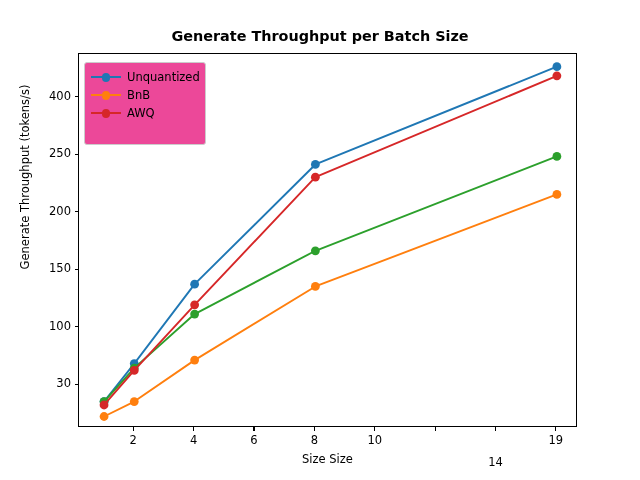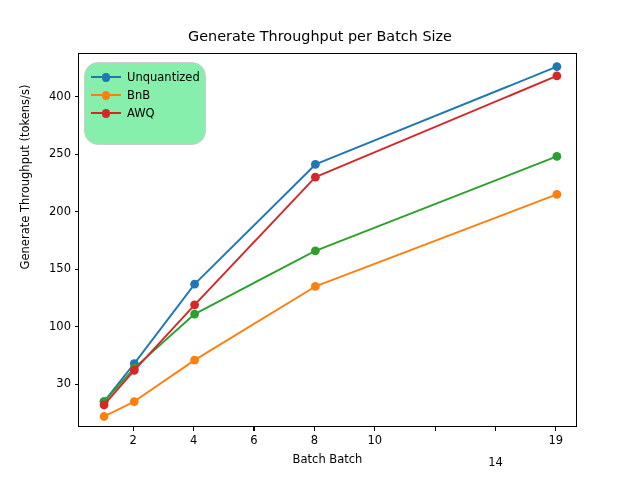--- a/index.html
+++ b/index.html
@@ -21,20 +21,21 @@
   }
   #chart-title {
     position: absolute;
     left: 0;
     top: 28px;
     width: 640px;
     text-align: center;
     font-size: 14.4px;
     color: #000000;
     letter-spacing: 0px;
+    font-weight: bold;
   }
   
   #plot-area {
     position: absolute;
     left: 78px;
     top: 53px;
     width: 499px;
     height: 374px;
     border: 1.1px solid #000000;
     box-sizing: border-box;
@@ -88,23 +89,23 @@
     position: absolute;
     background: #000000;
   }
   
   #legend {
     position: absolute;
     left: 84px;
     top: 62px;
     width: 122px;
     height: 83px;
-    background: #86efac;
+    background: #ec4899;
     border: 1px solid #cccccc;
-    border-radius: 14px;
+    border-radius: 3px;
     box-sizing: border-box;
     padding: 5px 6px;
   }
   .legend-row {
     display: flex;
     align-items: center;
     height: 18px;
   }
   .legend-sample {
     position: relative;
@@ -136,21 +137,21 @@
   }
 </style>
 </head>
 <body>
 
 <div id="figure">
 
   <div id="chart-title">Generate Throughput per Batch Size</div>
 
   <div id="ylabel">Generate Throughput (tokens/s)</div>
-  <div id="xlabel">Batch Batch</div>
+  <div id="xlabel">Size Size</div>
 
   <div id="ytick-labels">
       <div class="ytick-label" style="left: 26px; width: 45px; top: 376.422px; right: auto;">30</div>
       <div class="ytick-label" style="left: 26px; width: 45px; top: 318.883px; right: auto;">100</div>
       <div class="ytick-label" style="left: 26px; width: 45px; top: 261.345px; right: auto;">150</div>
       <div class="ytick-label" style="left: 26px; width: 45px; top: 203.806px; right: auto;">200</div>
       <div class="ytick-label" style="left: 26px; width: 45px; top: 146.268px; right: auto;">250</div>
       <div class="ytick-label" style="left: 26px; width: 45px; top: 88.7292px; right: auto;">400</div>
     </div>
   <div id="xtick-labels">

